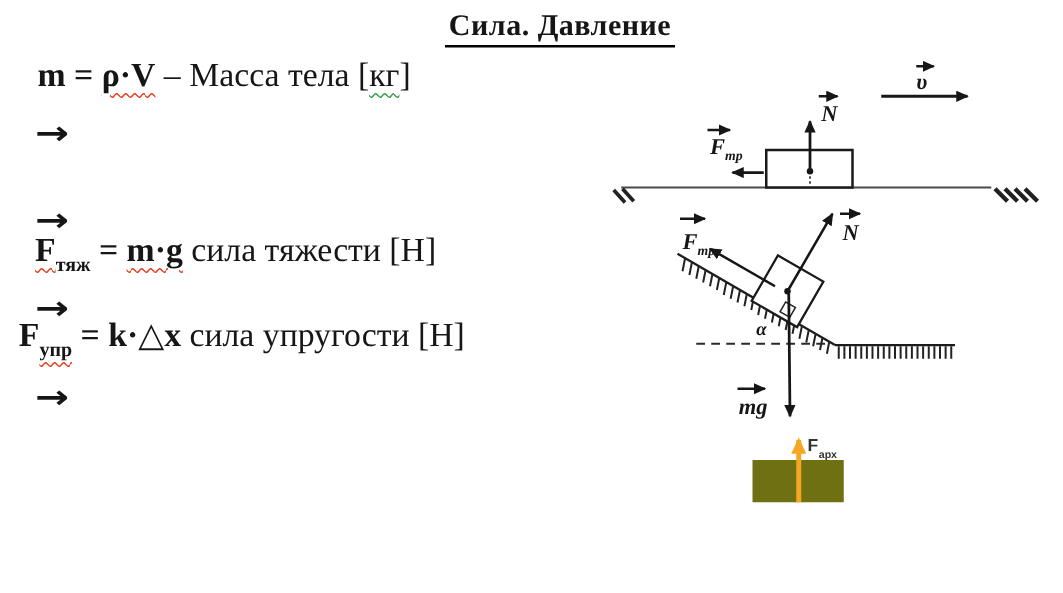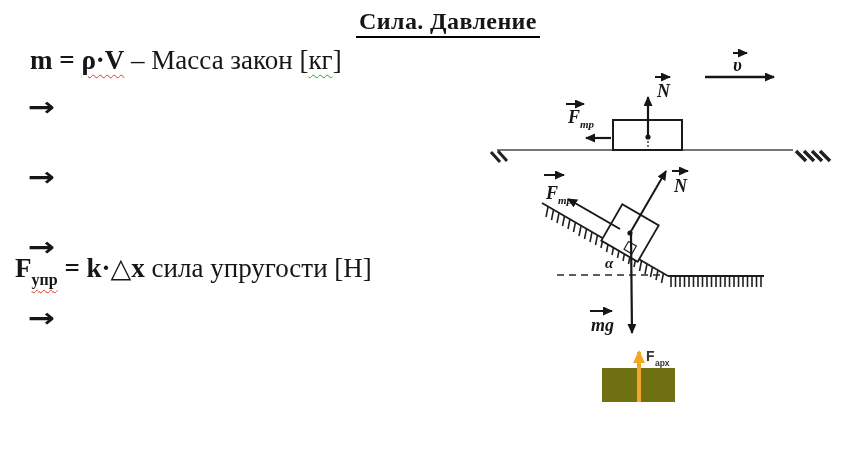--- a/index.html
+++ b/index.html
@@ -43,28 +43,31 @@
 </head>
 <body>
 
 <div id="page">
 
   <div class="title-wrap">
     <span class="title-text">Сила. Давление</span>
   </div>
 
   <div class="fline" style="left:30px;top:44px">
-    <span class="fb">m = </span><span class="fb wavy-red">ρ·V</span><span> – Масса закон [</span><span class="wavy-green">кг</span><span>]</span>
+    <span class="fb">m = </span><span class="fb wavy-red">ρ·V</span><span> – Масса тела [</span><span class="wavy-green">кг</span><span>]</span>
   </div>
 
   <div class="vec" style="left:28px;top:92px">→</div>
 
 
   <div class="vec" style="left:28px;top:162px">→</div>
 
+  <div class="fline" style="left:28px;top:184px">
+    <span class="wavy-red"><span class="fb">F</span><span class="sub">тяж</span></span><span class="fb"> = </span><span class="fb wavy-red">m·g</span><span> сила тяжести [Н]</span>
+  </div>
 
   <div class="vec" style="left:28px;top:232px">→</div>
 
   <div class="fline" style="left:15px;top:252px">
     <span class="fb">F</span><span class="sub wavy-red">упр</span><span class="fb"> = </span><span class="fb">k·△x</span><span> сила упругости [Н]</span>
   </div>
 
   <div class="vec" style="left:28px;top:303px">→</div>
 
 

